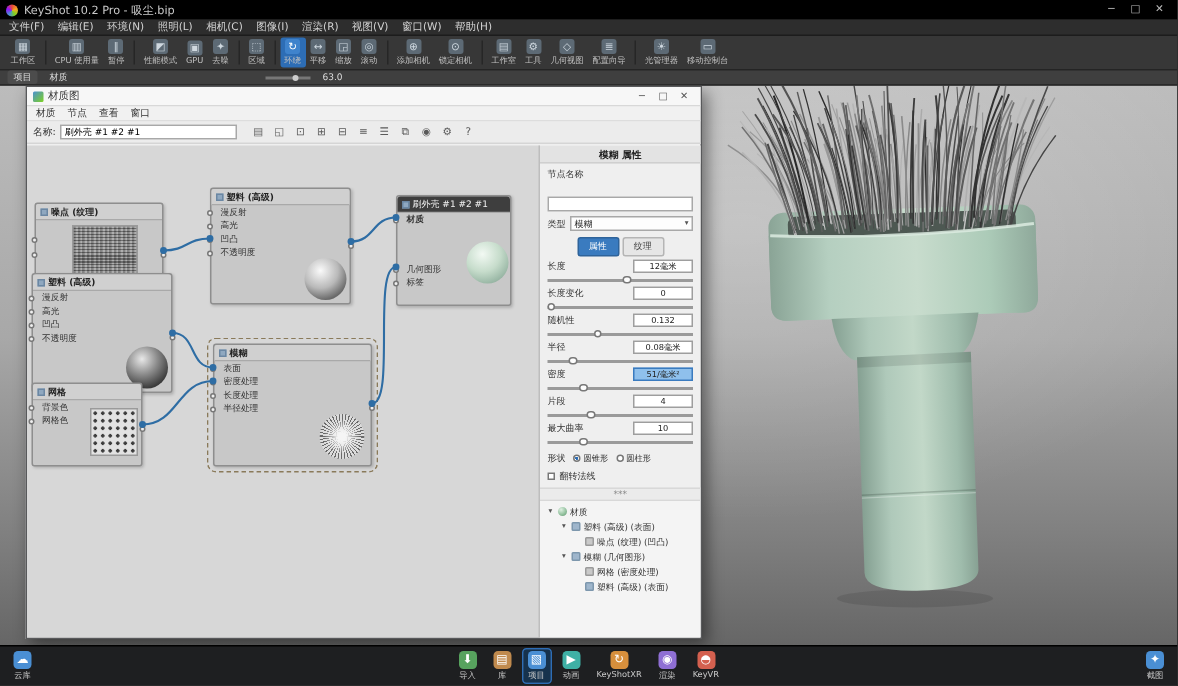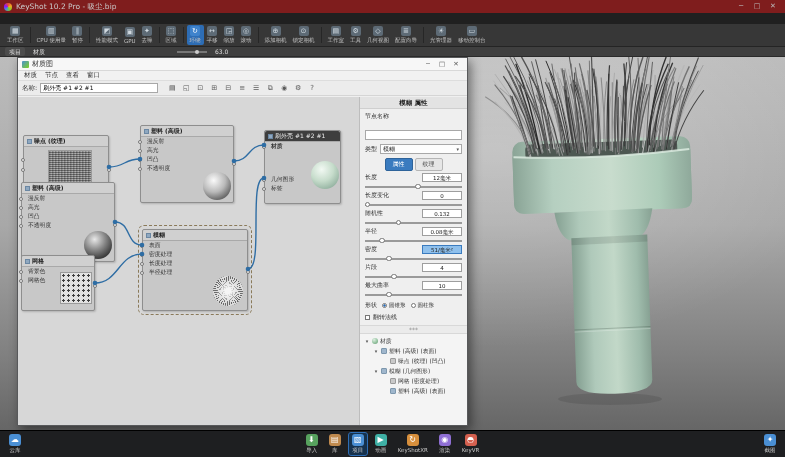--- a/index.html
+++ b/index.html
@@ -1,19 +1,19 @@
 <!DOCTYPE html>
 <html><head>
 <meta charset="utf-8">
 <style>
 *{margin:0;padding:0;box-sizing:border-box}
 body{background:#444}
 .app{position:relative;width:785px;height:457px;background:#202020;font-family:"DejaVu Sans","Liberation Sans",sans-serif;overflow:hidden}
 
-.titlebar{position:absolute;left:0;top:0;right:0;height:13px;background:#7f1d1d;display:flex;align-items:center;padding:0 4px;gap:4px;z-index:20}
+.titlebar{position:absolute;left:0;top:0;right:0;height:13px;background:#000000;display:flex;align-items:center;padding:0 4px;gap:4px;z-index:20}
 .logo{width:8px;height:8px;border-radius:50%;background:conic-gradient(#e8483a,#f5a623,#7ed321,#4a90d2,#9013fe,#e8483a)}
 .title-text{font-size:7.5px;color:#c9c9c9;white-space:nowrap}
 .win-controls{margin-left:auto;display:flex}
 .win-btn{width:16px;text-align:center;font-size:7px;color:#bbb;line-height:13px}
 
 .menubar{position:absolute;left:0;top:13px;right:0;height:11px;background:#2d2d2d;display:flex;align-items:center;gap:9px;padding:0 6px;border-bottom:1px solid #1c1c1c;z-index:20}
 .menu-item{font-size:7px;color:#d2d2d2;white-space:nowrap}
 
 .toolbar{position:absolute;left:0;top:24px;right:0;height:23px;background:#373737;display:flex;align-items:center;padding:0 4px;border-bottom:1px solid #242424;z-index:20}
 .tool{display:flex;flex-direction:column;align-items:center;justify-content:center;padding:1px 3px;border-radius:2px;min-width:14px}
@@ -125,20 +125,32 @@
   <div class="titlebar">
     <span class="logo"></span>
     <span class="title-text">KeyShot 10.2 Pro - 吸尘.bip</span>
     <div class="win-controls">
       <span class="win-btn">─</span>
       <span class="win-btn">□</span>
       <span class="win-btn">✕</span>
     </div>
   </div>
 
+  <div class="menubar" id="menubar">
+      <span class="menu-item">文件(F)</span>
+      <span class="menu-item">编辑(E)</span>
+      <span class="menu-item">环境(N)</span>
+      <span class="menu-item">照明(L)</span>
+      <span class="menu-item">相机(C)</span>
+      <span class="menu-item">图像(I)</span>
+      <span class="menu-item">渲染(R)</span>
+      <span class="menu-item">视图(V)</span>
+      <span class="menu-item">窗口(W)</span>
+      <span class="menu-item">帮助(H)</span>
+    </div>
   <div class="toolbar" id="toolbar">
       <div class="tool">
         <span class="ticon">▦</span>
         <span class="tlabel">工作区</span>
       </div>
       <div class="tsep"></div>
       <div class="tool">
         <span class="ticon">▥</span>
         <span class="tlabel">CPU 使用量</span>
       </div>

